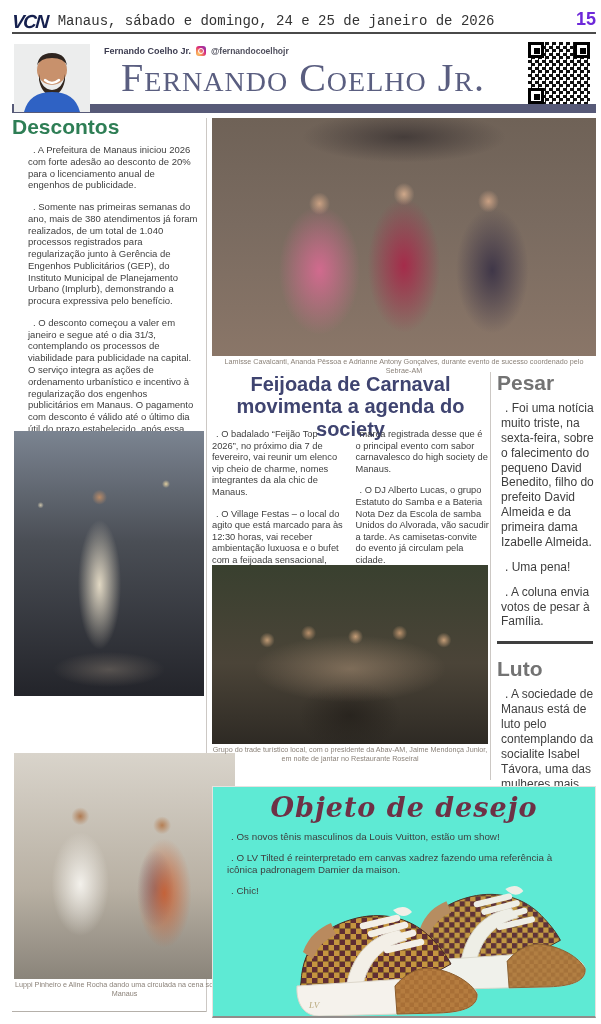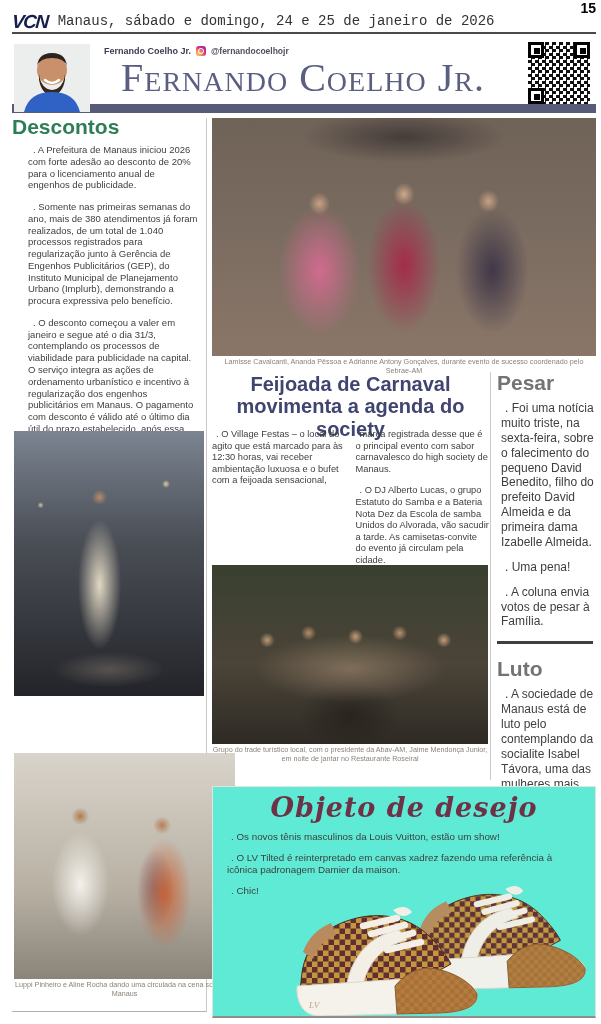--- a/index.html
+++ b/index.html
@@ -5,21 +5,21 @@
   html,body{margin:0;padding:0;background:#e8e8e8;}
   #page{position:relative;width:601px;height:1024px;background:#fff;margin:0 auto;
         font-family:"Liberation Sans",sans-serif;color:#3e3e3e;overflow:hidden;}
 
   
   #topbar{position:absolute;left:12px;top:8px;width:584px;height:24px;
           border-bottom:2px solid #4a4a4a;display:flex;align-items:flex-end;}
   .brand{font-weight:bold;font-style:italic;font-size:19px;letter-spacing:-1.5px;
          color:#16204e;line-height:1;padding-bottom:1px;transform:skewX(-4deg);}
   .edition-date{font-size:14px;color:#333;margin-left:10px;padding-bottom:3px;font-family:Liberation Mono, monospace;}
-  .pagenum{margin-left:auto;font-weight:bold;font-size:14px;color:#000000;padding-bottom:16px;}
+  .pagenum{margin-left:auto;font-weight:bold;font-size:18px;color:#6d28d9;padding-bottom:2px;}
 
   
   #masthead{position:absolute;left:12px;top:34px;width:584px;height:82px;}
   #mast-bar{position:absolute;left:0;top:70px;width:100%;height:9px;background:#575a78;z-index:1;}
   #portrait{position:absolute;left:2px;top:10px;width:76px;height:68px;z-index:2;background:#e9e9ec;}
   #byline{position:absolute;left:92px;top:12px;display:flex;align-items:center;gap:5px;
           font-size:9px;font-weight:bold;color:#3c3c50;}
   .ig{width:10px;height:10px;border-radius:3px;position:relative;
       background:radial-gradient(circle at 30% 75%, #fdc468, rgba(0,0,0,0) 60%),
                  linear-gradient(45deg,#f58529,#dd2a7b 55%,#8134af);}
@@ -166,20 +166,21 @@
   </div>
 
   <div id="event-block">
     <div class="photo ph-event"></div>
     <div class="caption">Lamisse Cavalcanti, Ananda Pêssoa e Adrianne Antony Gonçalves, durante evento de sucesso coordenado pelo Sebrae-AM</div>
   </div>
 
   <div id="feij-head">Feijoada de Carnaval movimenta a agenda do society</div>
   <div id="feij-body">
     <div class="col">
+      <p>. O badalado “Feijão Top 2026”, no próximo dia 7 de fevereiro, vai reunir um elenco vip cheio de charme, nomes integrantes da ala chic de Manaus.</p>
       <p>. O Village Festas – o local do agito que está marcado para às 12:30 horas, vai receber ambientação luxuosa e o bufet com a feijoada sensacional,</p>
     </div>
     <div class="col">
       <p>marca registrada desse que é o principal evento com sabor carnavalesco do high society de Manaus.</p>
       <p>. O DJ Alberto Lucas, o grupo Estatuto do Samba e a Bateria Nota Dez da Escola de samba Unidos do Alvorada, vão sacudir a tarde. As camisetas-convite do evento já circulam pela cidade.</p>
     </div>
   </div>
 
   <div id="group-block">
     <div class="photo ph-group"></div>

